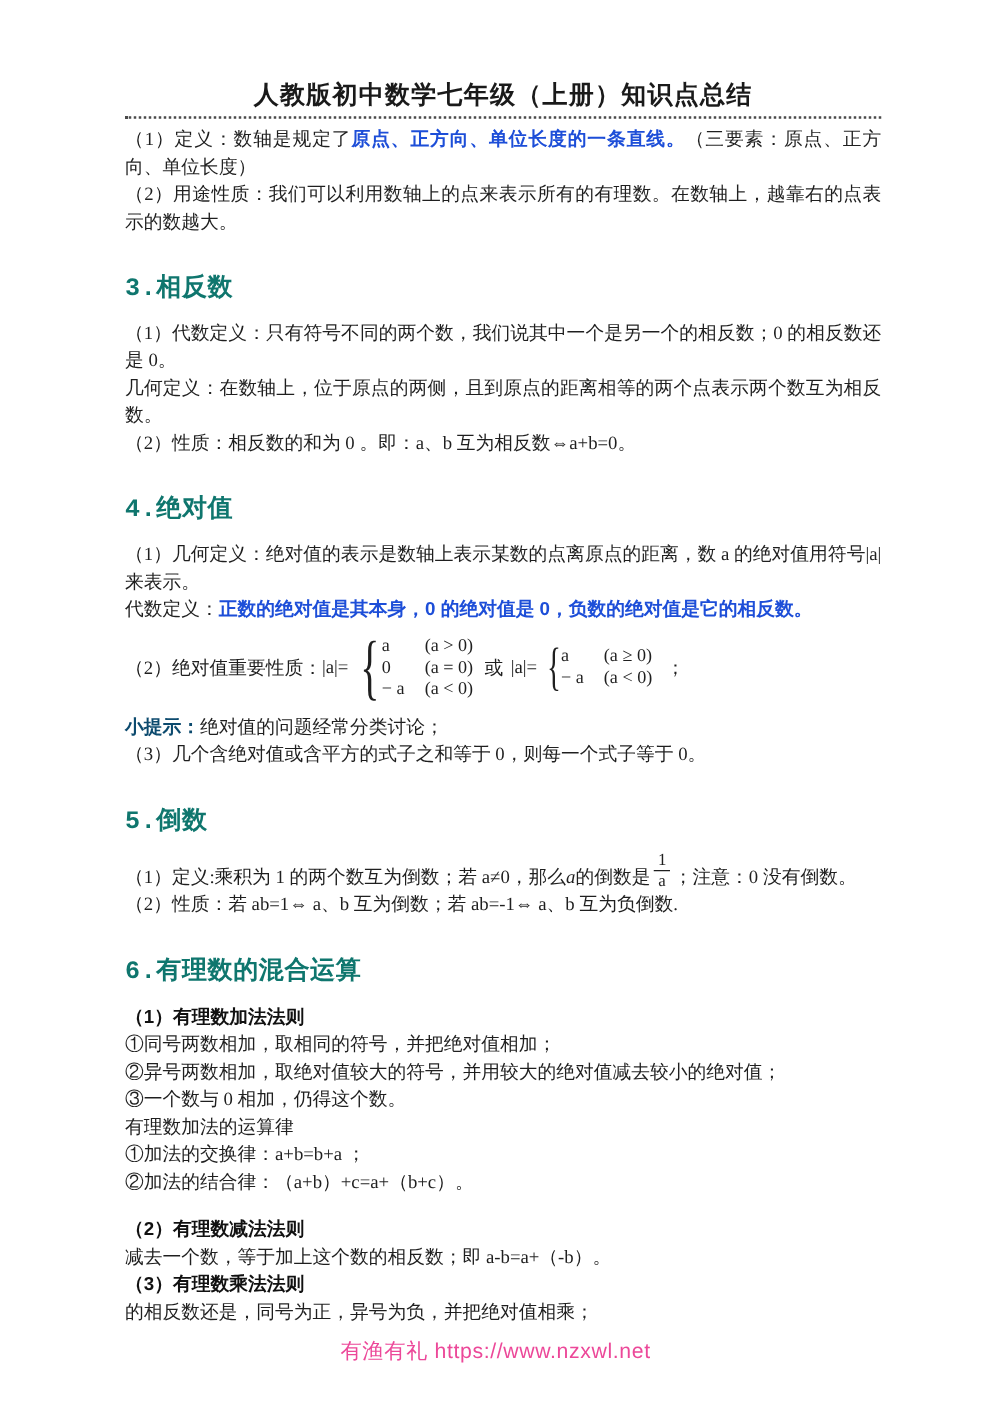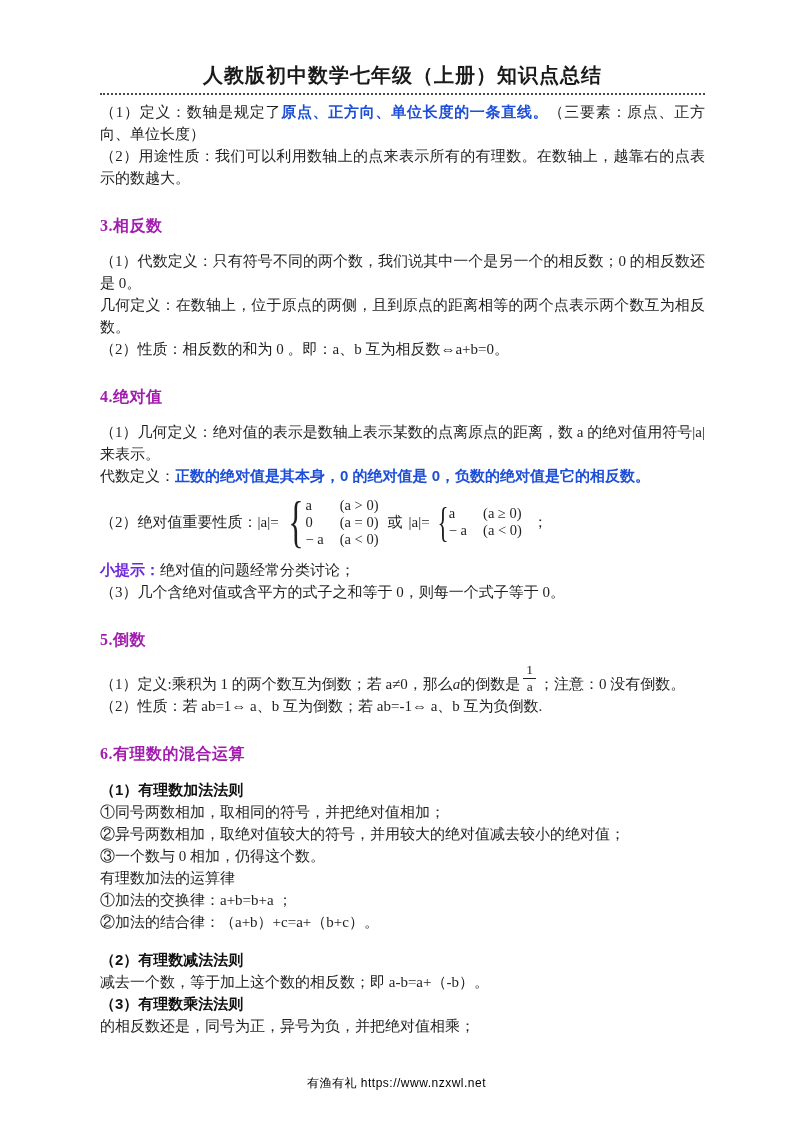--- a/index.html
+++ b/index.html
@@ -31,38 +31,38 @@
     font-size: 15px;
     line-height: 22px;
     text-align: justify;
   }
   .red-bold {
     color: #1d4ed8;
     font-weight: 700;
     font-family: "Liberation Sans", "DejaVu Sans", sans-serif;
   }
   h2.section-heading {
-    font-family: Liberation Serif, serif;
-    font-size: 16px;
-    font-weight: 700;
-    color: #a21caf;
+    font-family: Liberation Mono, monospace;
+    font-size: 20px;
+    font-weight: 700;
+    color: #0f766e;
     margin: 27px 0 13px 0;
     letter-spacing: 0.5px;
   }
   .sub-heading {
     font-family: "Liberation Sans", "DejaVu Sans", sans-serif;
     font-size: 15px;
     font-weight: 700;
     line-height: 22px;
     color: #111111;
   }
   .bold-label {
     font-family: Liberation Sans, sans-serif;
     font-weight: 700;
-    color: #6d28d9;
+    color: #0c4a6e;
   }
   .gap-16 { height: 16px; }
   
   .formula-line {
     display: flex;
     align-items: center;
     margin: 6px 0 8px 0;
     font-size: 15px;
   }
   .math { font-size: 15px; }
@@ -101,22 +101,22 @@
   }
   .frac .num { border-bottom: 1px solid #1f1f1f; padding: 0 3px 1px 3px; }
   .frac .den { padding-top: 1px; }
   .inline-middle { display: inline-flex; align-items: flex-end; flex-wrap: wrap; }
   .footer-mark {
     position: absolute;
     left: 0;
     right: 0;
     bottom: 30px;
     text-align: center;
-    color: #000000;
-    font-size: 12px;
+    color: #ec4899;
+    font-size: 17px;
     font-family: "Liberation Sans", "DejaVu Sans", sans-serif;
     letter-spacing: 0.5px;
   }
   i.var { font-style: italic; }
 </style>
 </head>
 <body>
 
 <div class="page">
 

